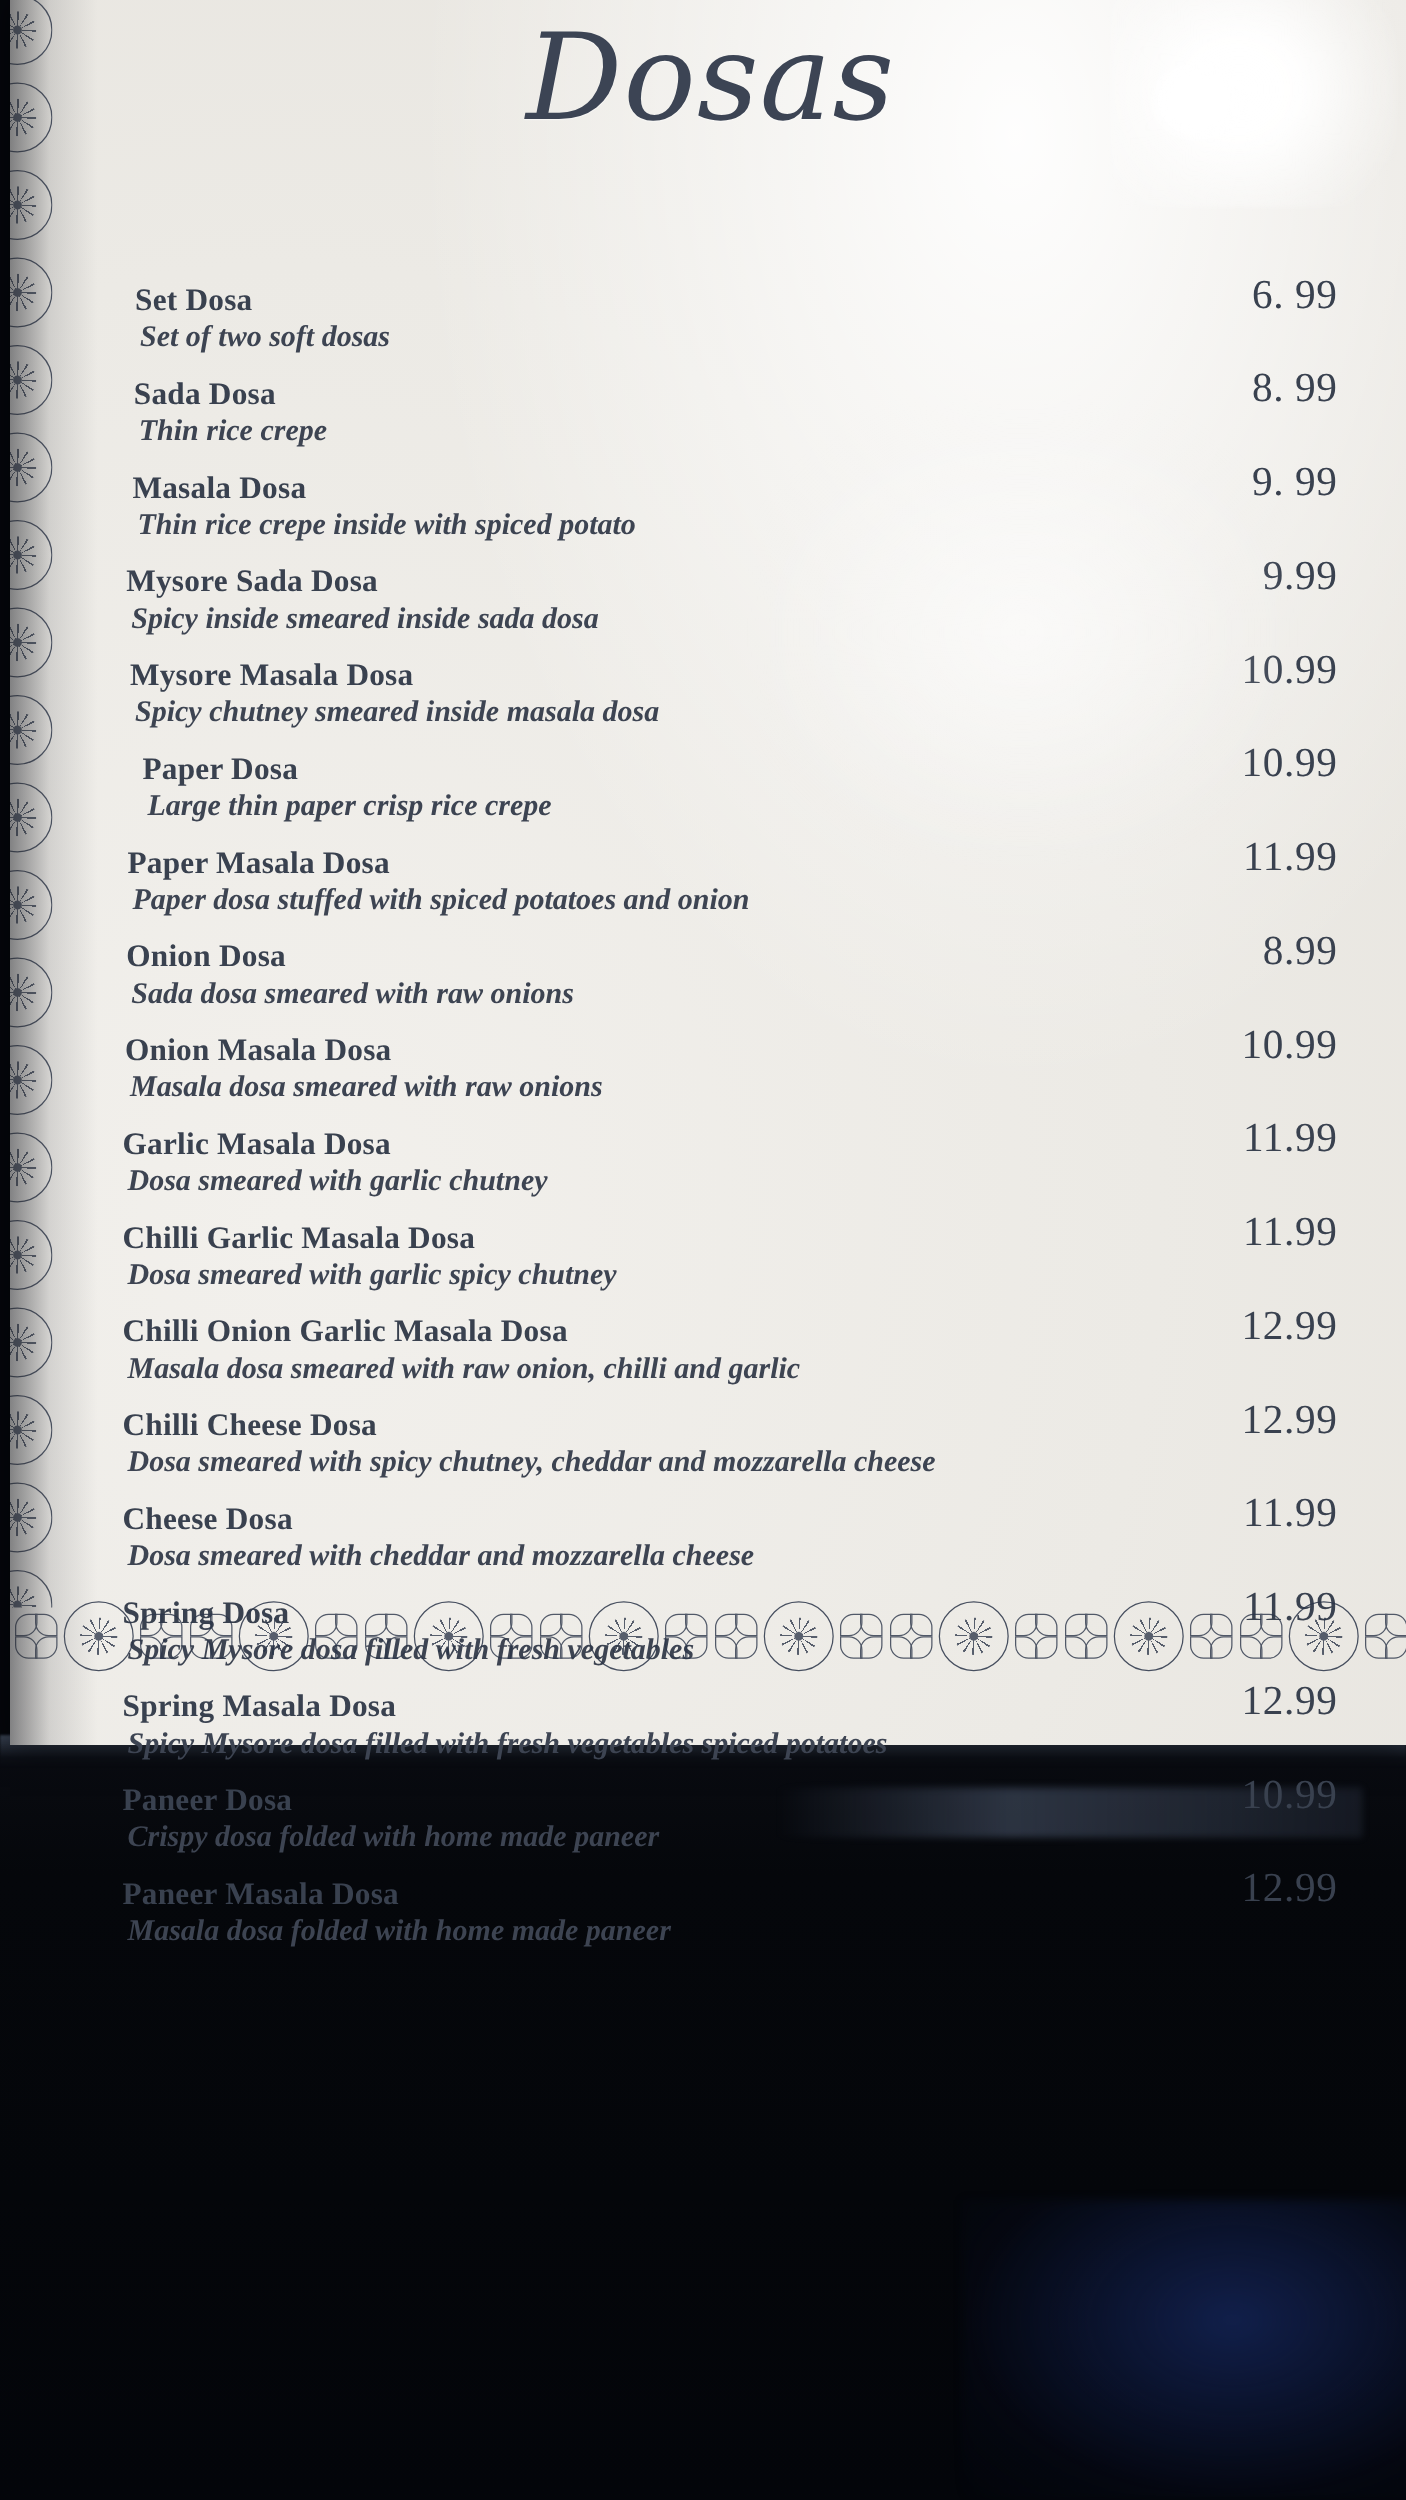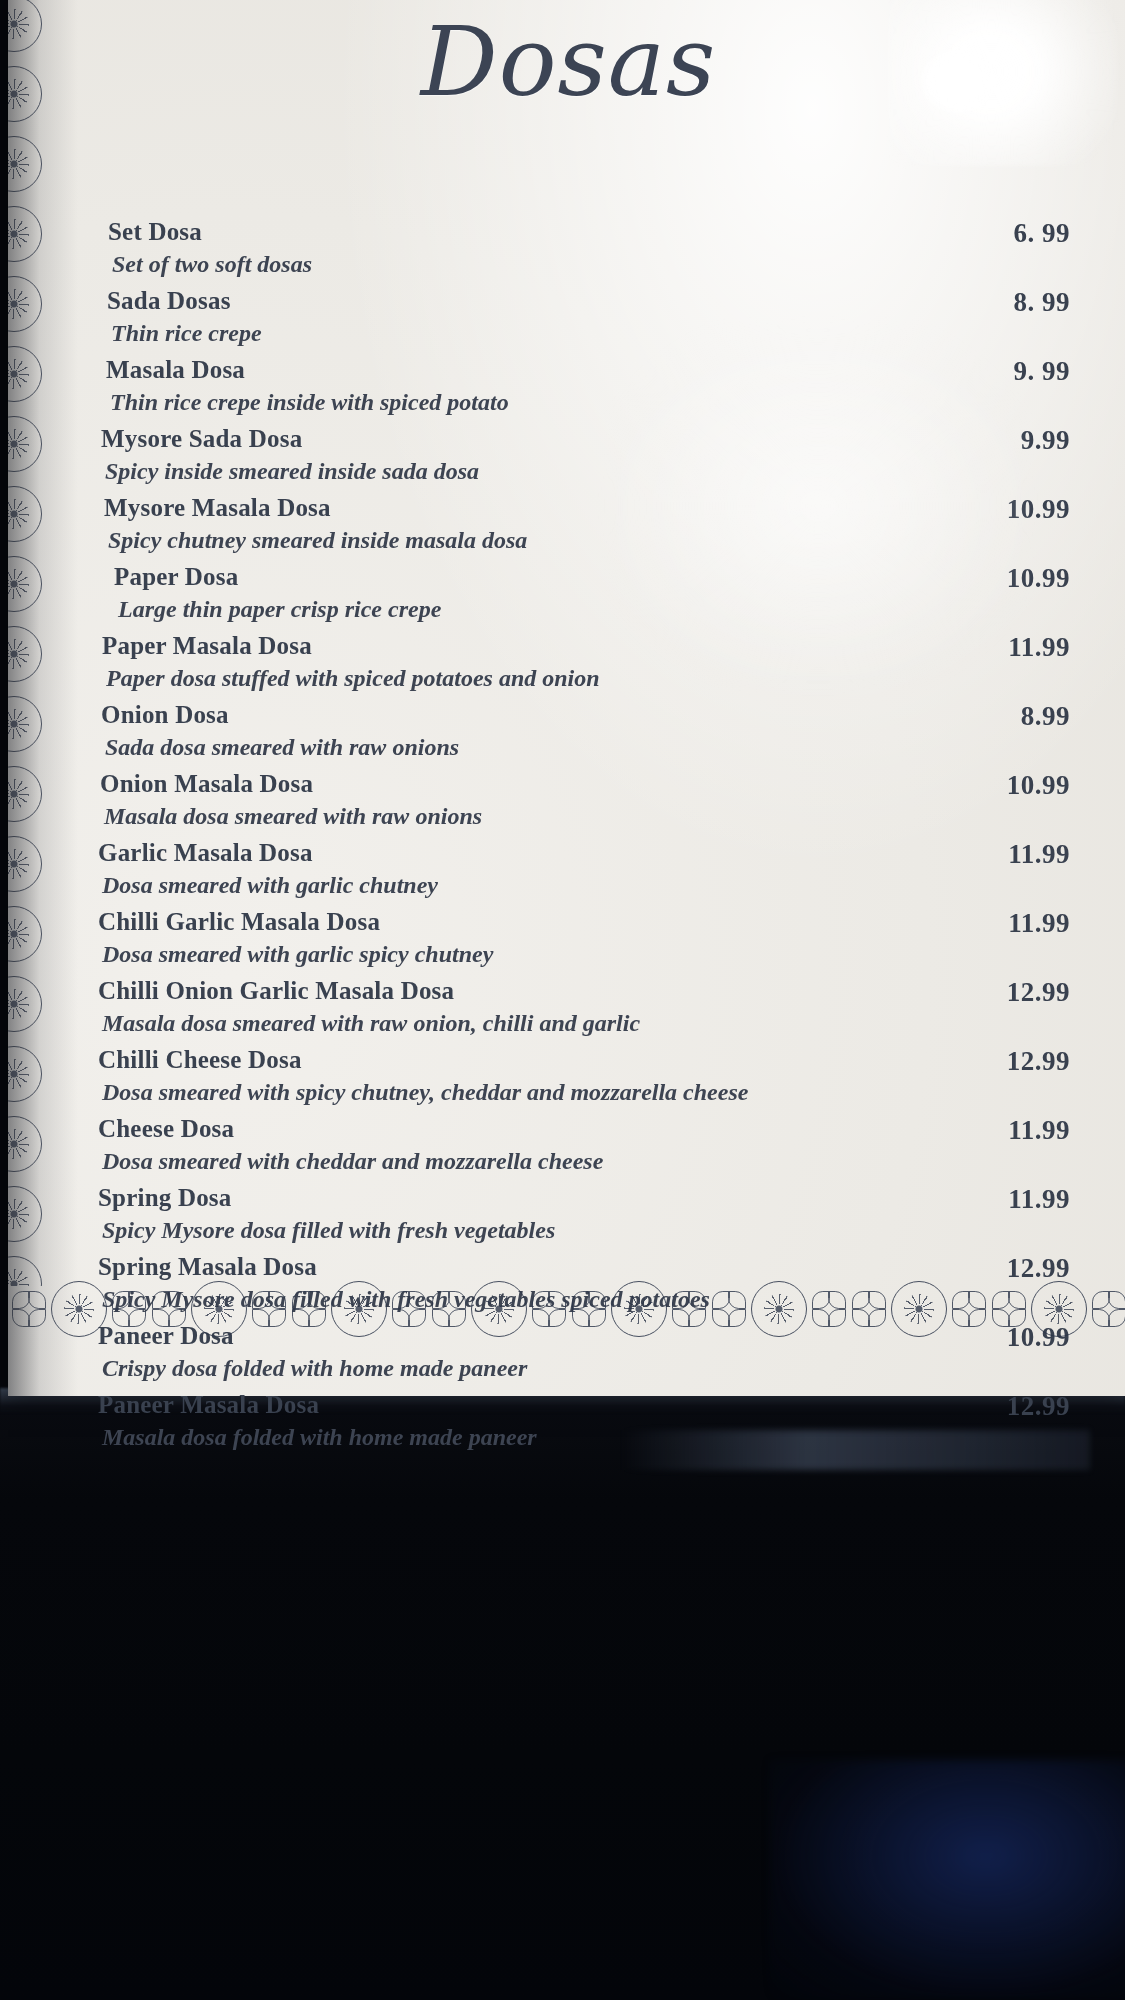--- a/index.html
+++ b/index.html
@@ -234,35 +234,35 @@
     left: 92px;
     top: 222px;
     width: 970px;
   }
   .menu-item {
     position: relative;
     margin-bottom: 9px;
   }
   .item-row {
     display: flex;
-    align-items: flex-start;
+    align-items: flex-end;
     justify-content: space-between;
   }
   .item-name {
     font-family: "Liberation Serif", serif;
     font-weight: bold;
     font-size: 25px;
     color: #39414f;
     letter-spacing: 0.2px;
     white-space: nowrap;
   }
   .item-price {
     font-family: "Liberation Serif", serif;
-    font-weight: bold;
-    font-size: 27px;
+    font-weight: normal;
+    font-size: 33px;
     color: #39414f;
     letter-spacing: 0.5px;
     margin-left: 18px;
     white-space: nowrap;
   }
   .item-desc {
     font-family: "Liberation Serif", serif;
     font-style: italic;
     font-weight: bold;
     font-size: 24px;
@@ -326,21 +326,21 @@
 
     <div class="menu-item">
           <div class="item-row">
             <span class="item-name">Set Dosa</span>
             <span class="item-price">6. 99</span>
           </div>
           <div class="item-desc">Set of two soft dosas</div>
         </div>
         <div class="menu-item">
           <div class="item-row">
-            <span class="item-name">Sada Dosas</span>
+            <span class="item-name">Sada Dosa</span>
             <span class="item-price">8. 99</span>
           </div>
           <div class="item-desc">Thin rice crepe</div>
         </div>
         <div class="menu-item">
           <div class="item-row">
             <span class="item-name">Masala Dosa</span>
             <span class="item-price">9. 99</span>
           </div>
           <div class="item-desc">Thin rice crepe inside with spiced potato</div>

